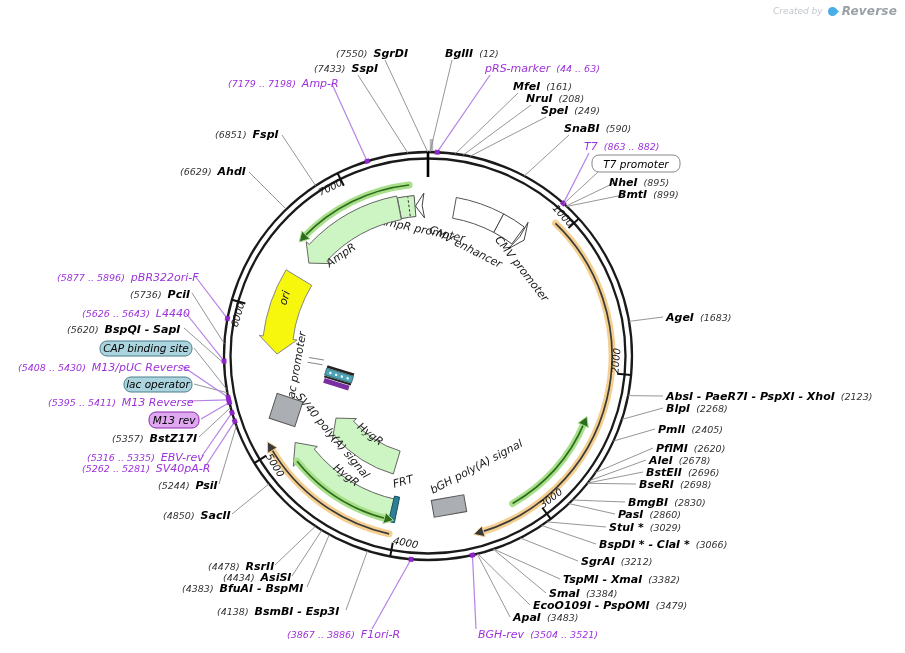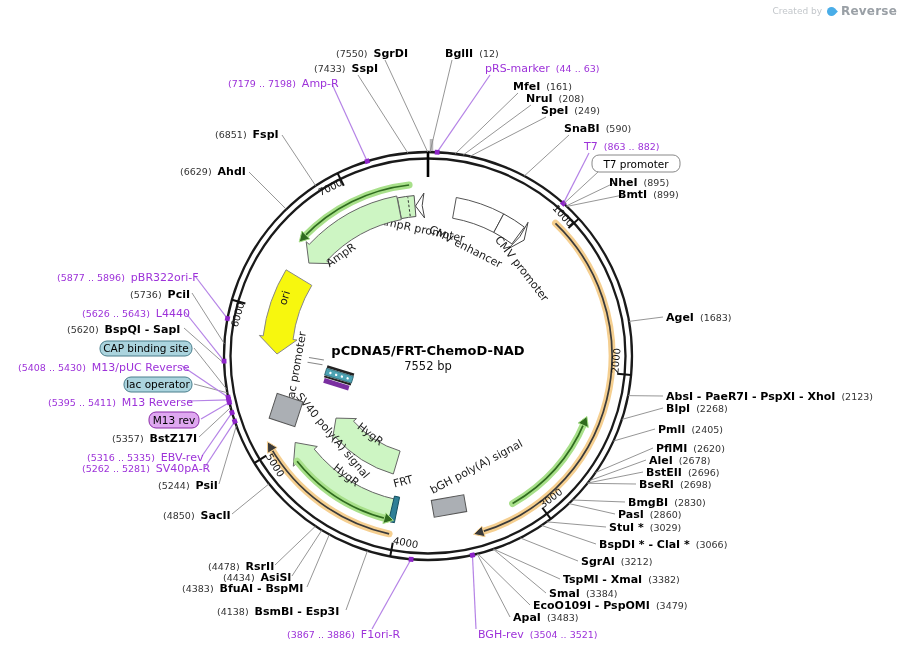--- a/index.html
+++ b/index.html
@@ -1,17 +1,17 @@
 <!DOCTYPE html>
 <html><head>
 <meta charset="utf-8">
 <style>
   html,body{margin:0;padding:0;background:#fff;}
   #stage{position:relative;width:905px;height:653px;background:#fff;overflow:hidden;
-         font-family:"DejaVu Sans","Liberation Sans",sans-serif;}
+         font-family:"DejaVu Sans","Liberation Sans",sans-serif;font-style:italic;}
   #brand{position:absolute;top:4px;right:8px;display:flex;align-items:center;gap:5px;}
   #brand .cb{font-size:9px;color:#c3c7cb;}
   #brand .drop{width:9px;height:9px;background:#49ADE8;border-radius:50% 0 50% 50%;
                transform:rotate(45deg);display:inline-block;}
   #brand .sg{font-size:12px;color:#9aa0a6;font-weight:bold;letter-spacing:.2px;}
   #titleblock{position:absolute;left:428px;top:343px;transform:translateX(-50%);text-align:center;}
   #titleblock .t1{font-size:13px;font-weight:bold;color:#000;white-space:nowrap;}
   #titleblock .t2{font-size:11.5px;color:#111;margin-top:1px;}
   svg{position:absolute;left:0;top:0;}
   text{font-family:"DejaVu Sans","Liberation Sans",sans-serif;}
@@ -349,17 +349,13 @@
         <line x1="282" y1="135" x2="315.65344230043877" y2="185.72301690169877" stroke="#8a8a8a" stroke-width="0.9"></line>
         <text x="215" y="138" text-anchor="start" font-size="11px"><tspan font-size="9.5px" fill="#333" dx="0">(6851)</tspan><tspan fill="#000" font-weight="bold" dx="6">FspI</tspan></text>
       </g>
       <g>
         <line x1="332" y1="84" x2="367.15981877193275" y2="161.28361047889183" stroke="#B583E6" stroke-width="1.2"></line>
         <rect x="364.75981877193277" y="158.88361047889182" width="4.8" height="4.8" fill="#8E24C9" transform="rotate(342.6483050847458 367.15981877193275 161.28361047889183)"></rect>
         <text x="228" y="87" text-anchor="start" font-size="11px"><tspan font-size="9.5px" fill="#9D32D9" dx="0">(7179 .. 7198)</tspan><tspan fill="#9D32D9" dx="6">Amp-R</tspan></text>
       </g>
     </svg>
 
-  <div id="titleblock">
-    <div class="t1">pCDNA5/FRT-ChemoD-NAD</div>
-    <div class="t2">7552 bp</div>
-  </div>
 </div>
 
 </body></html>

